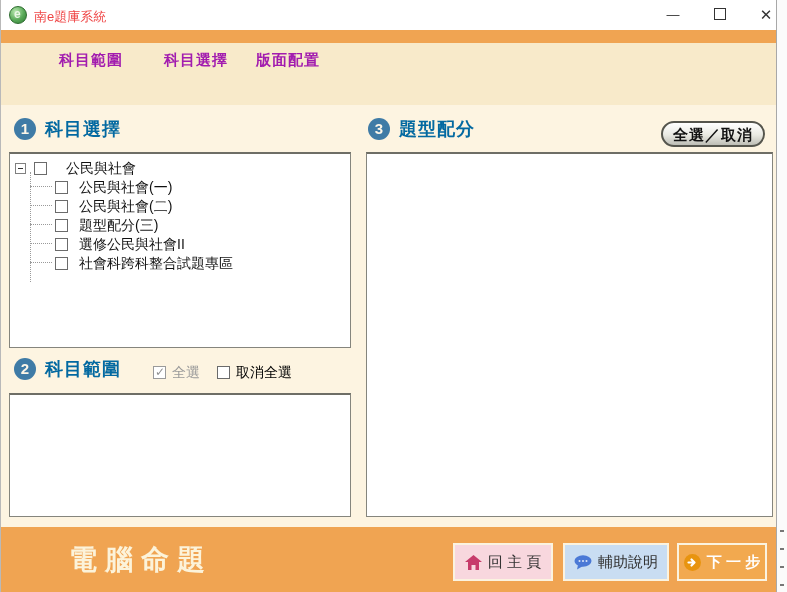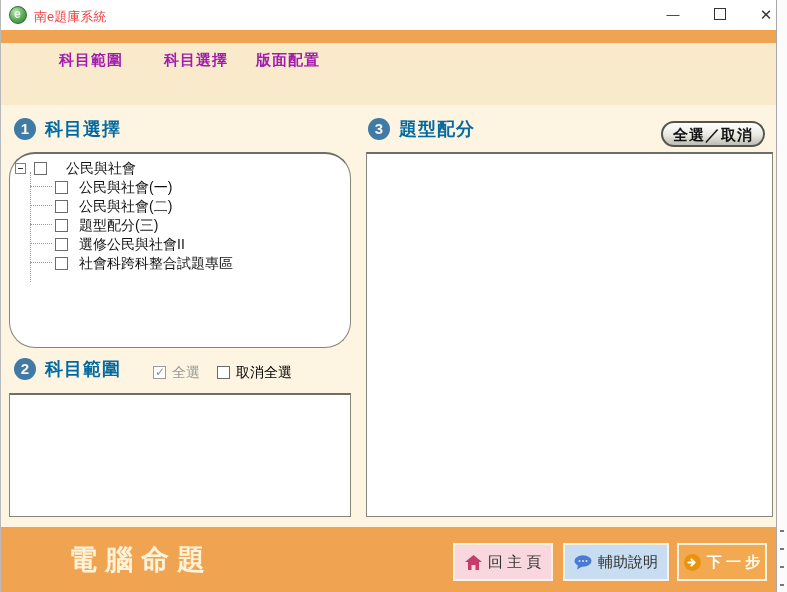--- a/index.html
+++ b/index.html
@@ -54,21 +54,21 @@
   }
   .section-title{
     display:inline-block;margin-left:9px;font-size:18px;font-weight:bold;color:#0369a1;
     vertical-align:middle;letter-spacing:1px;
   }
   .panel{
     position:absolute;background:#ffffff;box-sizing:border-box;
     border:1px solid #85857d;border-top:2px solid #6e6e66;
   }
   
-  .tree{font-size:14px;color:#111;border-radius:26px;}
+  .tree{font-size:14px;color:#111;}
   .tree-root-row{position:relative;height:19px;line-height:19px;padding-top:4px;padding-left:5px;white-space:nowrap;}
   .expand-box{
     display:inline-block;width:11px;height:11px;border:1px solid #808080;background:#fff;
     position:relative;vertical-align:middle;box-sizing:border-box;
   }
   .expand-box::after{content:"";position:absolute;left:2px;top:4px;width:5px;height:1px;background:#333;}
   .cb{
     display:inline-block;width:13px;height:13px;border:1px solid #6b6b6b;background:#fff;
     vertical-align:middle;box-sizing:border-box;position:relative;
   }

